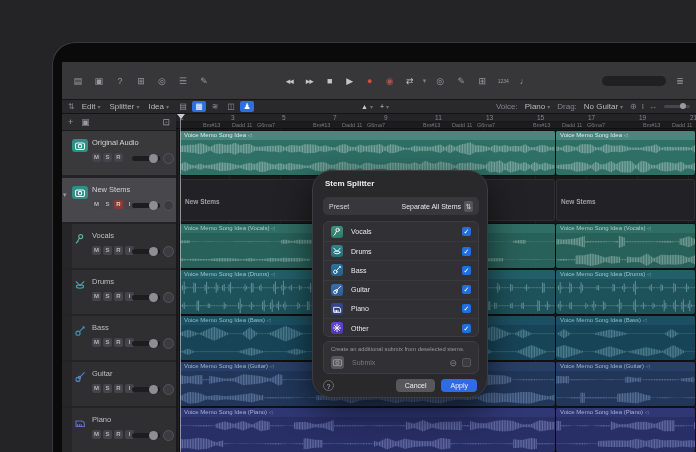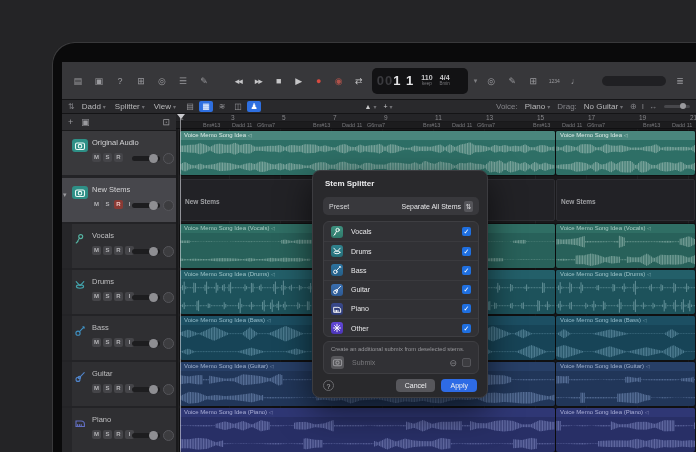--- a/index.html
+++ b/index.html
@@ -61,21 +61,21 @@
   .gridline{position:absolute;top:15px;bottom:0;width:1px;background:rgba(255,255,255,0.045);}
   .region{position:absolute;border-radius:2px;overflow:hidden;box-shadow:0 0 0 1px rgba(0,0,0,.35);}
   .region .rhead{position:absolute;left:0;top:0;right:0;height:9px;font-size:6px;line-height:9px;padding-left:4px;white-space:nowrap;overflow:hidden;}
   .region svg{position:absolute;left:0;}
   .nslabel{position:absolute;font-size:6.5px;font-weight:bold;color:#9fa0a3;}
   .nsblock{position:absolute;background:#222226;border:1px solid #2e2e33;border-radius:2px;}
   .playhead{position:absolute;top:0;bottom:0;left:4px;width:1px;background:rgba(230,230,235,.55);}
   .ph-tri{position:absolute;left:0px;top:0;width:0;height:0;border:4px solid transparent;border-top:5px solid #c9c9cd;margin-left:-3.5px;}
 
   
-  .dialog{position:absolute;left:250px;top:108px;width:176px;height:228px;background:#29292c;border:1px solid #3c3c40;border-radius:8px;box-shadow:0 12px 34px rgba(0,0,0,.6);z-index:5;}
+  .dialog{position:absolute;left:250px;top:108px;width:176px;height:228px;background:#29292c;border:1px solid #3c3c40;border-radius:20px;box-shadow:0 12px 34px rgba(0,0,0,.6);z-index:5;}
   .dtitle{position:absolute;left:12px;top:8px;font-size:8px;font-weight:bold;color:#ececee;}
   .preset{position:absolute;left:10px;top:26px;width:156px;height:18px;background:#38383c;border-radius:5px;display:flex;align-items:center;padding:0 6px;font-size:7px;color:#d8d8da;}
   .preset .pv{margin-left:auto;display:flex;align-items:center;gap:3px;color:#e6e6e8;}
   .stepper{width:9px;height:11px;background:#55555a;border-radius:2px;color:#d5d5d8;font-size:7px;line-height:11px;text-align:center;}
   .stembox{position:absolute;left:10px;top:50px;width:156px;height:116px;background:#313135;border:1px solid #3e3e42;border-radius:6px;}
   .srow{position:absolute;left:0;width:154px;height:19.2px;display:flex;align-items:center;padding:0 7px;gap:8px;}
   .srow+.srow{border-top:1px solid #3a3a3e;}
   .tile{width:12px;height:12px;border-radius:3px;display:flex;align-items:center;justify-content:center;flex:none;}
   .sname{font-size:7px;color:#e8e8ea;}
   .cbx{margin-left:auto;width:9px;height:9px;border-radius:2px;background:#1f6fe0;color:#fff;font-size:7px;line-height:9px;text-align:center;}
@@ -113,57 +113,46 @@
         <div class="sp"></div>
         <div class="grp" id="transport">
             <div class="tbtn" style="color: rgb(198, 198, 200);">◂◂</div>
             <div class="tbtn" style="color: rgb(198, 198, 200);">▸▸</div>
             <div class="tbtn" style="color: rgb(198, 198, 200);">■</div>
             <div class="tbtn" style="color: rgb(198, 198, 200);">▶</div>
             <div class="tbtn" style="color: rgb(216, 75, 64);">●</div>
             <div class="tbtn" style="color: rgb(176, 82, 74);">◉</div>
             <div class="tbtn" style="color: rgb(198, 198, 200);">⇄</div>
           </div>
-        <div class="lcd">
-          <span class="pos"><i class="ghost" style="font-style:normal">00</i><span>1 1</span></span>
-          <span class="mini">
-              <b>110</b>
-              <i>keep</i>
-            </span>
-          <span class="mini">
-              <b>4/4</b>
-              <i>Bmin</i>
-            </span>
-        </div>
         <span class="lcd-chev">▾</span>
         <div class="grp" id="cbar-right">
             <div class="cbar-icon">◎</div>
             <div class="cbar-icon">✎</div>
             <div class="cbar-icon">⊞</div>
             <div class="cbar-icon" style="font-size: 5px;">1234</div>
             <div class="cbar-icon">♩</div>
           </div>
         <div class="sp"></div>
         <div class="pill"></div>
         <div class="cbar-icon">≣</div>
       </div>
 
       <div class="mbar">
         <span class="dim">⇅</span>
         <span id="menus" style="display:flex;gap:9px;">
             <span class="menu">
-              <span>Dadd</span>
+              <span>Edit</span>
               <span class="cv">▾</span>
             </span>
             <span class="menu">
               <span>Splitter</span>
               <span class="cv">▾</span>
             </span>
             <span class="menu">
-              <span>View</span>
+              <span>Idea</span>
               <span class="cv">▾</span>
             </span>
           </span>
         <span id="viewbtns" style="display:flex;gap:2px;">
             <span class="vbtn">▤</span>
             <span class="vbtn on">▦</span>
             <span class="vbtn">≋</span>
             <span class="vbtn">◫</span>
             <span class="vbtn on">♟</span>
           </span>

